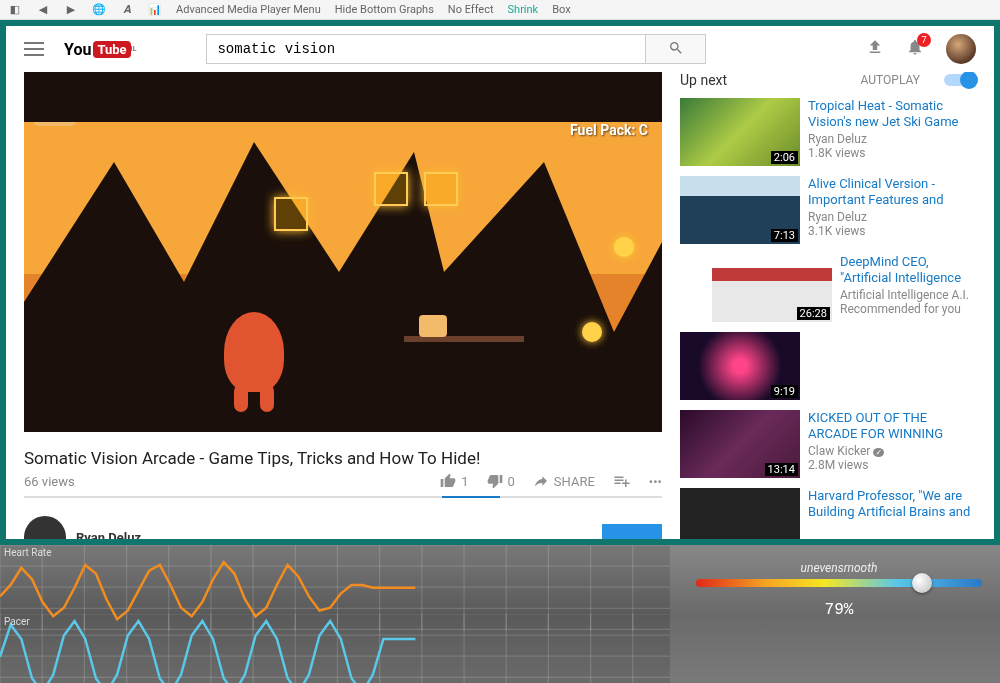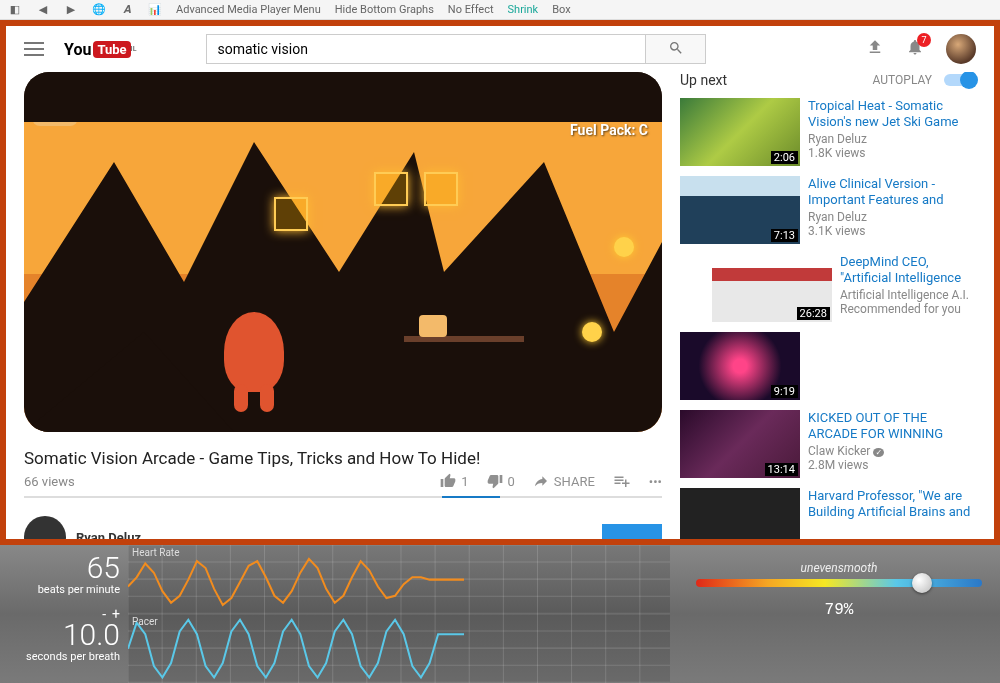--- a/index.html
+++ b/index.html
@@ -5,45 +5,45 @@
 * { margin: 0; padding: 0; box-sizing: border-box; font-family: Roboto, Arial, sans-serif; }
 body { width: 1000px; height: 683px; background: #fff; overflow: hidden; }
 
 
 .os-toolbar { height: 20px; background: #f5f5f5; border-bottom: 1px solid #ddd; display: flex; align-items: center; padding: 0 8px; font-size: 11px; color: #666; gap: 14px; }
 .os-toolbar .ic { width: 14px; height: 14px; display: inline-flex; align-items: center; justify-content: center; }
 .os-toolbar .menu-item { cursor: default; }
 .os-toolbar .shrink { color: #1aa89a; }
 
 
-.frame { background: #c2410c; padding: 6px; height: 525px; }
+.frame { background: #0f766e; padding: 6px; height: 525px; }
 .browser { background: #fff; height: 100%; overflow: hidden; position: relative; }
 
 
 .yt-header { height: 46px; display: flex; align-items: center; padding: 0 18px; gap: 20px; }
 .hamburger { width: 20px; height: 14px; display: flex; flex-direction: column; justify-content: space-between; cursor: pointer; }
 .hamburger span { height: 2px; background: #777; }
 .logo { display: flex; align-items: center; font-weight: bold; font-size: 16px; }
 .logo .yt-red { background: #cc181e; color: #fff; padding: 1px 4px; border-radius: 4px; margin-left: 2px; font-size: 13px; }
 .logo .sup { font-size: 7px; color: #777; vertical-align: top; }
 .search-box { display: flex; margin-left: 50px; }
-.search-box input { width: 440px; height: 30px; border: 1px solid #ccc; padding: 4px 10px; font-size: 14px; outline: none; }
+.search-box input { width: 440px; height: 30px; border: 1px solid #ccc; padding: 4px 10px; font-size: 14px; outline: none; font-family: Liberation Mono, monospace; }
 .search-box button { width: 60px; height: 30px; border: 1px solid #ccc; border-left: none; background: #f8f8f8; cursor: pointer; }
 .header-right { margin-left: auto; display: flex; align-items: center; gap: 22px; }
 .upload { color: #999; }
 .bell { position: relative; color: #999; }
 .bell .badge { position: absolute; top: -5px; right: -7px; background: #ed2024; color: #fff; border-radius: 50%; width: 14px; height: 14px; font-size: 9px; display: flex; align-items: center; justify-content: center; }
 .avatar { width: 30px; height: 30px; border-radius: 50%; background: radial-gradient(circle at 40% 35%, #d8a878 0%, #5a3b2a 70%); }
 
 
 .content { display: flex; padding: 0 18px 10px 18px; gap: 18px; height: calc(100% - 46px); overflow: hidden; }
 
 
 .player-col { width: 638px; }
-.player { width: 638px; height: 360px; background: linear-gradient(180deg, #3a2518 0%, #3a2518 14%, #f7a63a 14%, #f7a63a 56%, #e5832a 56%, #e5832a 100%); position: relative; overflow: hidden; border-radius: 25px; }
+.player { width: 638px; height: 360px; background: linear-gradient(180deg, #3a2518 0%, #3a2518 14%, #f7a63a 14%, #f7a63a 56%, #e5832a 56%, #e5832a 100%); position: relative; overflow: hidden; }
 .player .hud { position: absolute; top: 10px; right: 14px; text-align: right; color: #fff; font-weight: bold; font-size: 14px; line-height: 1.4; text-shadow: 1px 1px 2px rgba(0,0,0,.6); }
 .player .corgi-hud { position: absolute; top: 8px; left: 8px; display: flex; gap: 6px; }
 .corgi-face { width: 46px; height: 46px; background: #f3ba6a; border-radius: 8px; position: relative; }
 .corgi-face::before { content:""; position:absolute; top:6px; left:6px; width:34px; height:34px; background:#fff; border-radius:50%; }
 .hp-bars { display: flex; flex-direction: column; gap: 4px; margin-top: 2px; }
 .hp-bar { width: 130px; height: 14px; border: 2px solid #1a1a1a; background: #1a1a1a; position: relative; }
 .hp-bar .fill { height: 100%; background: #c22; }
 .hp-bar.blue { height: 6px; }
 .hp-bar.blue .fill { background: #4fc3f7; }
 .terrain { position: absolute; inset: 0; }
@@ -63,21 +63,21 @@
 .actions .act { display: flex; align-items: center; gap: 5px; cursor: pointer; }
 .like-bar { height: 2px; background: #ddd; margin-top: 6px; position: relative; }
 .like-bar .fill { position: absolute; left: 0; top: 0; height: 2px; width: 58px; background: #167ac6; margin-left: 418px; }
 .uploader { display: flex; align-items: center; gap: 10px; margin-top: 18px; }
 .uploader .av { width: 42px; height: 42px; border-radius: 50%; background: #333; }
 .sub-btn { margin-left: auto; height: 26px; width: 60px; background: #2793e6; }
 
 
 .sidebar { flex: 1; font-size: 13px; }
 .up-next-hd { display: flex; justify-content: space-between; align-items: center; color: #333; font-size: 14px; margin-bottom: 10px; }
-.autoplay { display: flex; align-items: center; gap: 12px; color: #888; font-size: 12px; }
+.autoplay { display: flex; align-items: center; gap: 24px; color: #888; font-size: 12px; }
 .toggle { width: 32px; height: 12px; background: #b3d8fb; border-radius: 10px; position: relative; }
 .toggle .knob { position: absolute; right: -2px; top: -3px; width: 18px; height: 18px; background: #2793e6; border-radius: 50%; }
 .rec { display: flex; gap: 8px; margin-bottom: 10px; }
 .thumb { width: 120px; height: 68px; background: #555; position: relative; flex-shrink: 0; }
 .thumb .dur { position: absolute; right: 2px; bottom: 2px; background: #000; color: #fff; font-size: 11px; padding: 0 3px; }
 .rec-meta .t { color: #167ac6; font-size: 13px; line-height: 1.25; max-height: 32px; overflow: hidden; }
 .rec-meta .c { color: #888; font-size: 12px; margin-top: 2px; }
 .rec-meta .v { color: #888; font-size: 12px; }
 .verified::after { content:"✓"; background:#888; color:#fff; border-radius:50%; font-size:8px; padding:0 2px; margin-left:3px; }
 .t0 { background: linear-gradient(135deg,#3a7a3a,#aecb45,#6b8b2a); }
@@ -296,30 +296,20 @@
             </div>
           </div>
     </div>
   </div>
 
 </div>
 </div>
 
 <div class="bio">
   <div class="bio-left">
-    <div class="metrics">
-      <div class="big">65</div>
-      <div class="lbl">beats per minute</div>
-      <div class="adj">
-          <span>-</span>
-          <span>+</span>
-        </div>
-      <div class="big">10.0</div>
-      <div class="lbl">seconds per breath</div>
-    </div>
     <div class="graphs">
       <div class="graph">
         <span class="graph-lbl">Heart Rate</span>
         <svg class="grid" viewBox="0 0 540 69" preserveAspectRatio="none">
             <g id="g1">
               <line x1="0" y1="0" x2="0" y2="69"></line>
               <line x1="34" y1="0" x2="34" y2="69"></line>
               <line x1="68" y1="0" x2="68" y2="69"></line>
               <line x1="102" y1="0" x2="102" y2="69"></line>
               <line x1="136" y1="0" x2="136" y2="69"></line>

